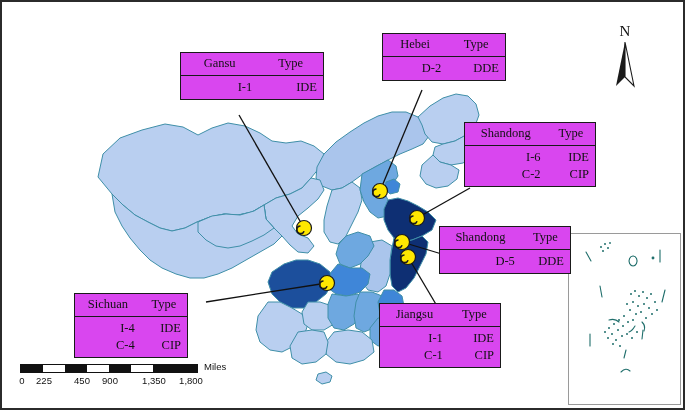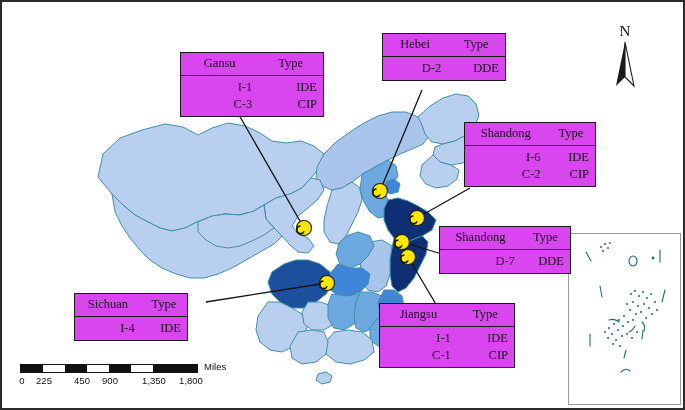--- a/index.html
+++ b/index.html
@@ -259,24 +259,20 @@
         <tr>
           <th>Gansu</th>
           <th>Type</th>
         </tr>
       </thead>
       <tbody>
         <tr>
           <td>I-1</td>
           <td>IDE</td>
         </tr>
-        <tr>
-          <td>C-3</td>
-          <td>CIP</td>
-        </tr>
       </tbody>
     </table>
   </div>
 
   <div class="callout single" id="callout-hebei" style="left:380px; top:31px; width:124px;">
     <table>
       <thead>
         <tr>
           <th>Hebei</th>
           <th>Type</th>
@@ -315,45 +311,49 @@
   <div class="callout single" id="callout-shandong-dde" style="left:437px; top:224px; width:132px;">
     <table>
       <thead>
         <tr>
           <th>Shandong</th>
           <th>Type</th>
         </tr>
       </thead>
       <tbody>
         <tr>
-          <td>D-7</td>
+          <td>D-5</td>
           <td>DDE</td>
         </tr>
       </tbody>
     </table>
   </div>
 
   <div class="callout" id="callout-sichuan" style="left:72px; top:291px; width:114px;">
     <table>
       <thead>
         <tr>
           <th>Sichuan</th>
           <th>Type</th>
         </tr>
       </thead>
       <tbody>
         <tr>
           <td>I-4</td>
           <td>IDE</td>
         </tr>
-      </tbody>
-    </table>
-  </div>
-
-  <div class="callout" id="callout-jiangsu" style="left:377px; top:301px; width:136px;">
+        <tr>
+          <td>C-4</td>
+          <td>CIP</td>
+        </tr>
+      </tbody>
+    </table>
+  </div>
+
+  <div class="callout" id="callout-jiangsu" style="left:377px; top:301px; width:122px;">
     <table>
       <thead>
         <tr>
           <th>Jiangsu</th>
           <th>Type</th>
         </tr>
       </thead>
       <tbody>
         <tr>
           <td>I-1</td>

